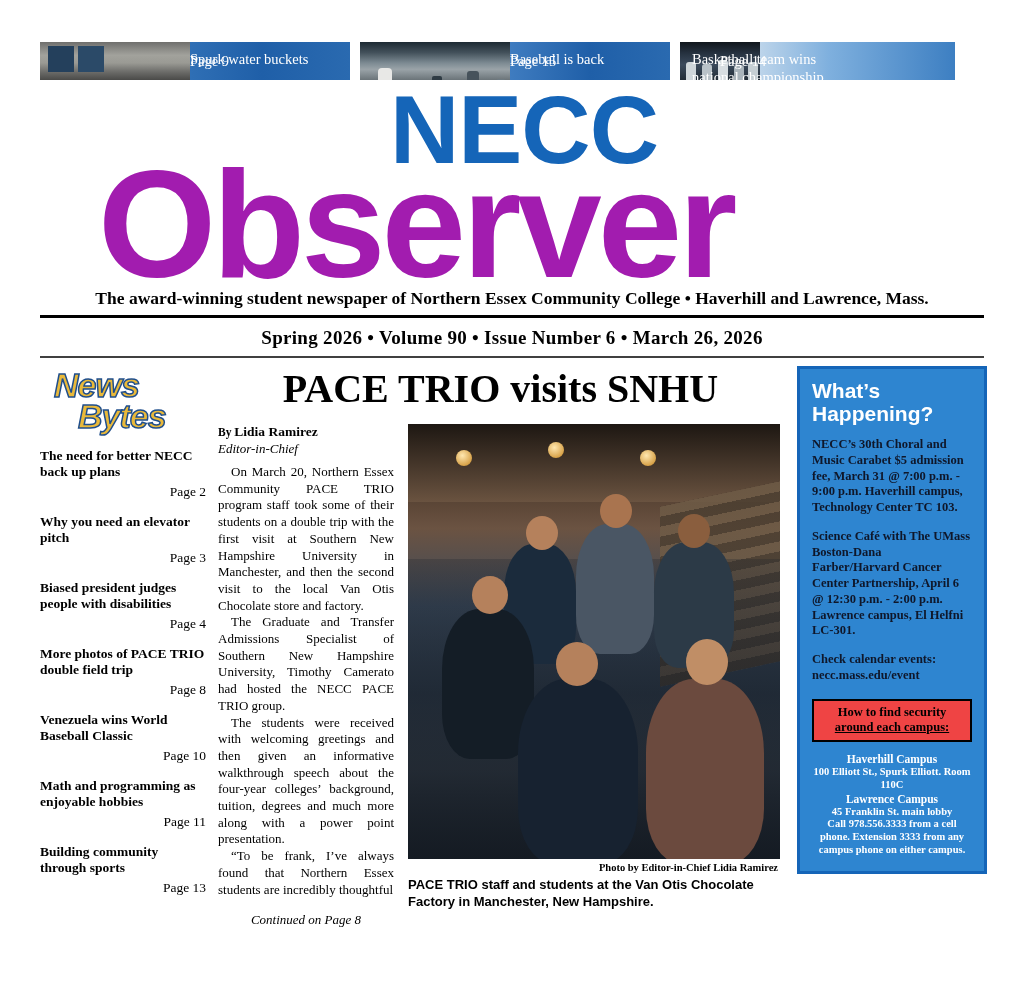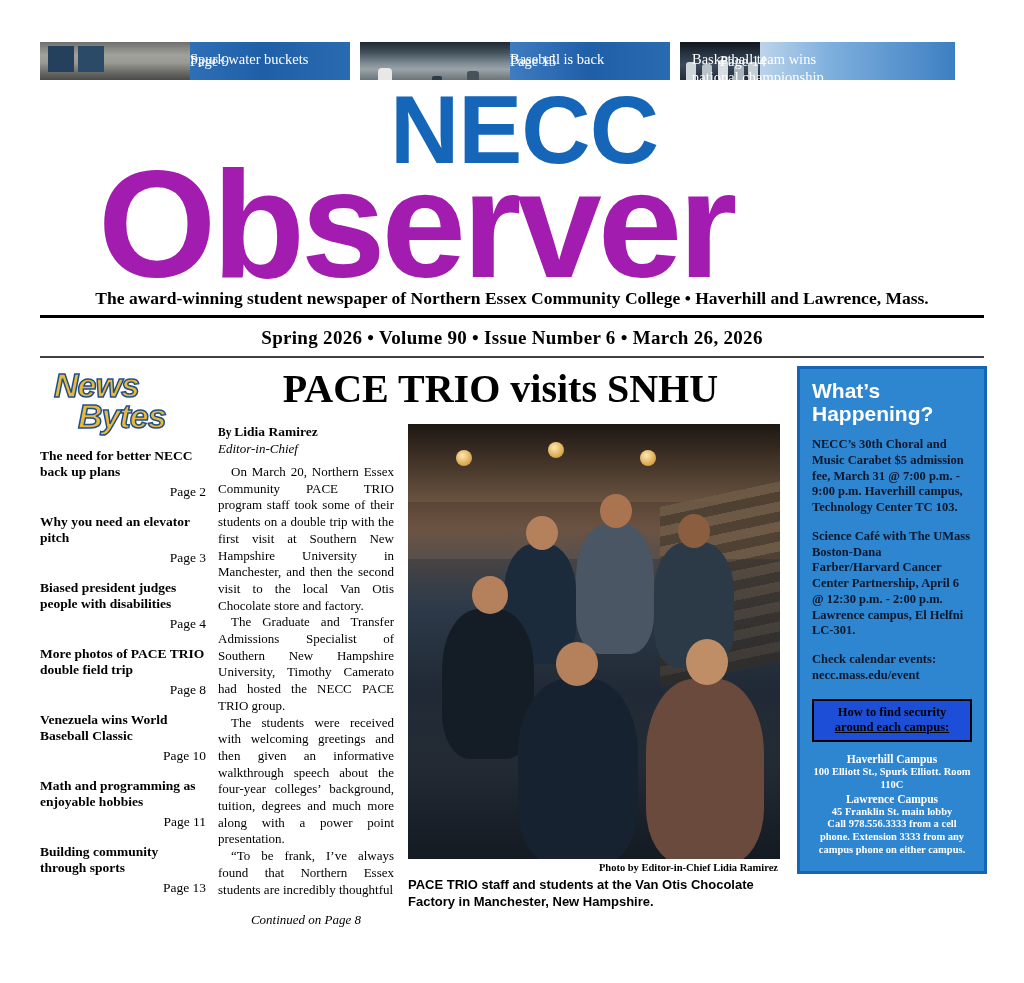--- a/index.html
+++ b/index.html
@@ -185,21 +185,21 @@
   }
   .wh-title {
     font-family:"Liberation Sans", sans-serif; font-weight:bold;
     font-size:21px; line-height:1.1; color:#ffffff; margin-bottom:12px;
   }
   .wh-item {
     font-family:"Liberation Serif", serif; font-weight:bold;
     font-size:12.5px; line-height:1.26; margin-bottom:13px; color:#0f172a;
   }
   .wh-sec {
-    background:#1d4ed8; color:#000; border:2px solid #000;
+    background:#ef4444; color:#000; border:2px solid #000;
     padding:4px 6px; margin:15px 0 10px;
     font-family:"Liberation Serif", serif; font-weight:bold;
     font-size:12.5px; line-height:1.25; text-align:center;
   }
   .wh-sec u { text-decoration:underline; }
   .wh-contact {
     text-align:center; font-family:"Liberation Serif", serif;
     font-weight:bold; font-size:11.5px; line-height:1.22; color:#ffffff;
   }
   .wh-contact .small { font-size:10.5px; }

